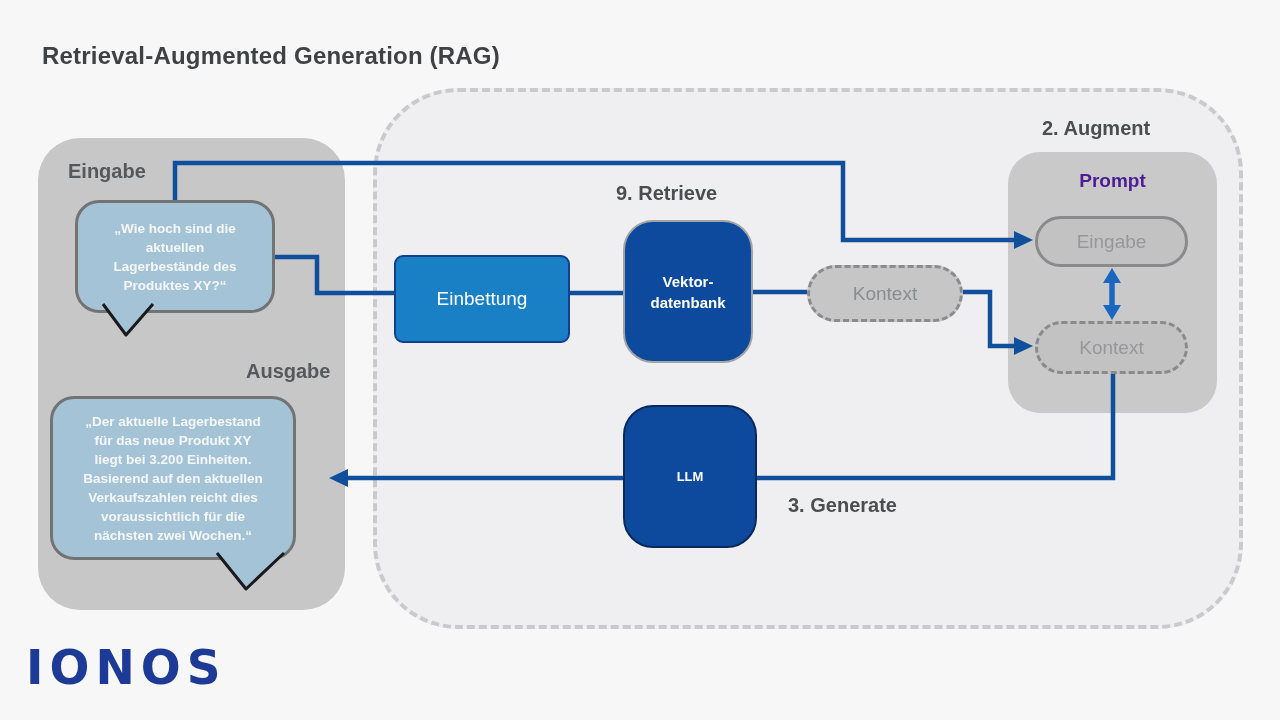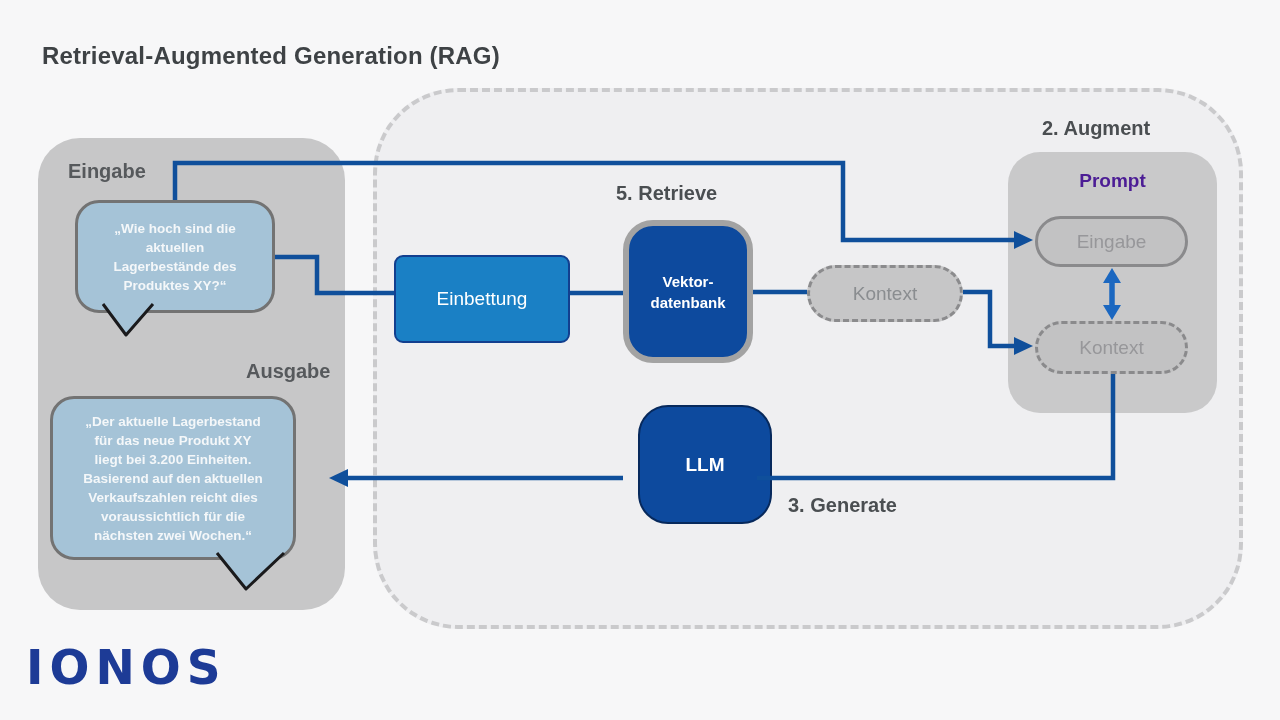--- a/index.html
+++ b/index.html
@@ -56,27 +56,27 @@
     box-sizing:border-box;display:flex;align-items:center;justify-content:center;
     text-align:center;color:#ffffff;z-index:3;
   }
   .node-embedding{
     left:394px;top:255px;width:176px;height:88px;
     background:#1a80c5;border:2.5px solid #123f8f;border-radius:9px;
     font-size:19px;font-weight:normal;
   }
   .node-vectordb{
     left:623px;top:220px;width:130px;height:143px;
-    background:#0d4a9e;border:6px solid #a3a3a3;border-radius:30px;
+    background:#0d4a9e;border:2px solid #a3a3a3;border-radius:30px;
     font-size:15px;font-weight:bold;line-height:21px;flex-direction:column;
   }
   .node-llm{
-    left:638px;top:405px;width:134px;height:119px;
+    left:623px;top:405px;width:134px;height:143px;
     background:#0d4a9e;border:2px solid #07295c;border-radius:30px;
-    font-size:19px;font-weight:bold;
+    font-size:13px;font-weight:bold;
   }
 
   
   .pill{
     box-sizing:border-box;display:flex;align-items:center;justify-content:center;
     font-size:19px;z-index:3;
   }
   .pill-context-mid{
     left:807px;top:265px;width:156px;height:57px;
     background:#c6c6c7;border:3.5px dashed #8b8b8d;border-radius:29px;
@@ -124,21 +124,21 @@
     <div class="panel-label io-input-label">Eingabe</div>
     <div class="bubble bubble-in">
       <span>„Wie hoch sind die aktuellen Lagerbestände des Produktes XY?“</span>
     </div>
     <div class="panel-label io-output-label">Ausgabe</div>
     <div class="bubble bubble-out">
       <span>„Der aktuelle Lagerbestand für das neue Produkt XY liegt bei 3.200 Einheiten. Basierend auf den aktuellen Verkaufszahlen reicht dies voraussichtlich für die nächsten zwei Wochen.“</span>
     </div>
   </div>
 
-  <div class="abs step-label step-retrieve">5. Retrieve</div>
+  <div class="abs step-label step-retrieve">9. Retrieve</div>
   <div class="abs step-label step-augment">2. Augment</div>
   <div class="abs step-label step-generate">3. Generate</div>
 
   <div class="abs node node-embedding">
     <span>Einbettung</span>
   </div>
 
   <div class="abs node node-vectordb">
     <span>Vektor-</span>
     <span>datenbank</span>

